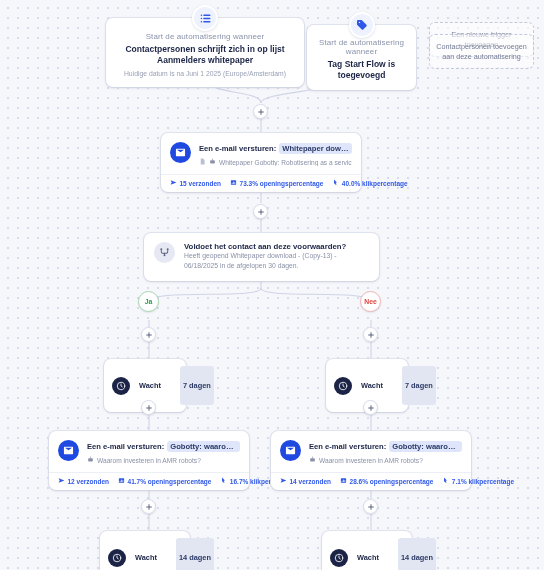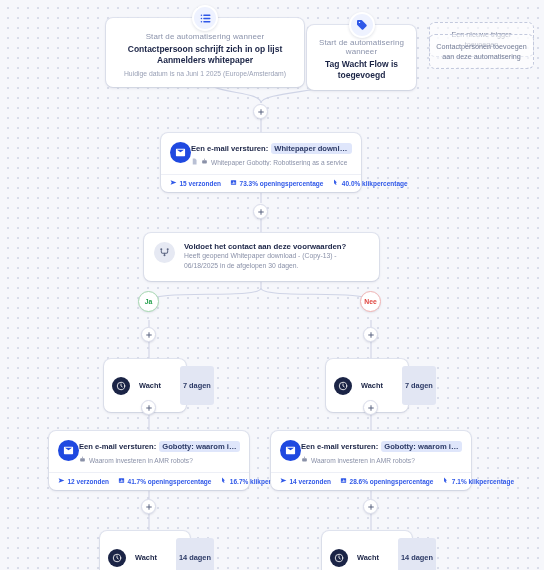--- a/index.html
+++ b/index.html
@@ -91,20 +91,21 @@
     color: #5b6party;
   }
   .plus svg { display: block; }
 
   
   .email-card { width: 200px; }
   .email-top {
     display: flex;
     align-items: flex-start;
     padding: 9px 9px 8px 9px;
+    gap: 8px;
   }
   .email-icon {
     width: 21px; height: 21px; flex: 0 0 21px;
     border-radius: 50%;
     background: #1f49e0;
     display: flex; align-items: center; justify-content: center;
   }
   .email-body { flex: 1; min-width: 0; padding-top: 1px; }
   .email-line1 {
     font-size: 7.6px;
@@ -266,34 +267,34 @@
       <svg width="13" height="13" viewBox="0 0 24 24" fill="none" stroke="#2f58e8" stroke-width="2.4" stroke-linecap="round">
         <line x1="9" y1="6" x2="20" y2="6"></line>
           <line x1="9" y1="12" x2="20" y2="12"></line>
           <line x1="9" y1="18" x2="20" y2="18"></line>
         <circle cx="4.5" cy="6" r="1.4" fill="#2f58e8" stroke="none"></circle>
         <circle cx="4.5" cy="12" r="1.4" fill="#2f58e8" stroke="none"></circle>
         <circle cx="4.5" cy="18" r="1.4" fill="#2f58e8" stroke="none"></circle>
       </svg>
     </div>
     <div class="trigger-sub">Start de automatisering wanneer</div>
-    <div class="trigger-title">Contactpersoon schrijft zich in op lijst Aanmelders whitepaper</div>
+    <div class="trigger-title">Contactpersonen schrijft zich in op lijst Aanmelders whitepaper</div>
     <div class="trigger-meta">Huidige datum is na Juni 1 2025 (Europe/Amsterdam)</div>
   </div>
 </div>
 
 <div class="node" style="left:307px; top:25px; width:109px;">
   <div class="card trigger" style="position:relative; padding:13px 8px 10px 8px;">
     <div class="trigger-badge">
       <svg width="12" height="12" viewBox="0 0 24 24" fill="#2f58e8">
         <path d="M10.5 2H4a2 2 0 0 0-2 2v6.5a2 2 0 0 0 .6 1.4l9 9a2 2 0 0 0 2.8 0l6.5-6.5a2 2 0 0 0 0-2.8l-9-9A2 2 0 0 0 10.5 2zM7 8.2A1.4 1.4 0 1 1 7 5.4a1.4 1.4 0 0 1 0 2.8z"></path>
       </svg>
     </div>
     <div class="trigger-sub">Start de automatisering wanneer</div>
-    <div class="trigger-title">Tag Wacht Flow is toegevoegd</div>
+    <div class="trigger-title">Tag Start Flow is toegevoegd</div>
   </div>
 </div>
 
 <div class="node" style="left:429px; top:22px; width:105px;">
   <div class="dashed-btn">
     <span>Een nieuwe trigger toevoegen</span>
   </div>
 </div>
 <div class="node" style="left:429px; top:34px; width:105px;">
   <div class="dashed-btn">

